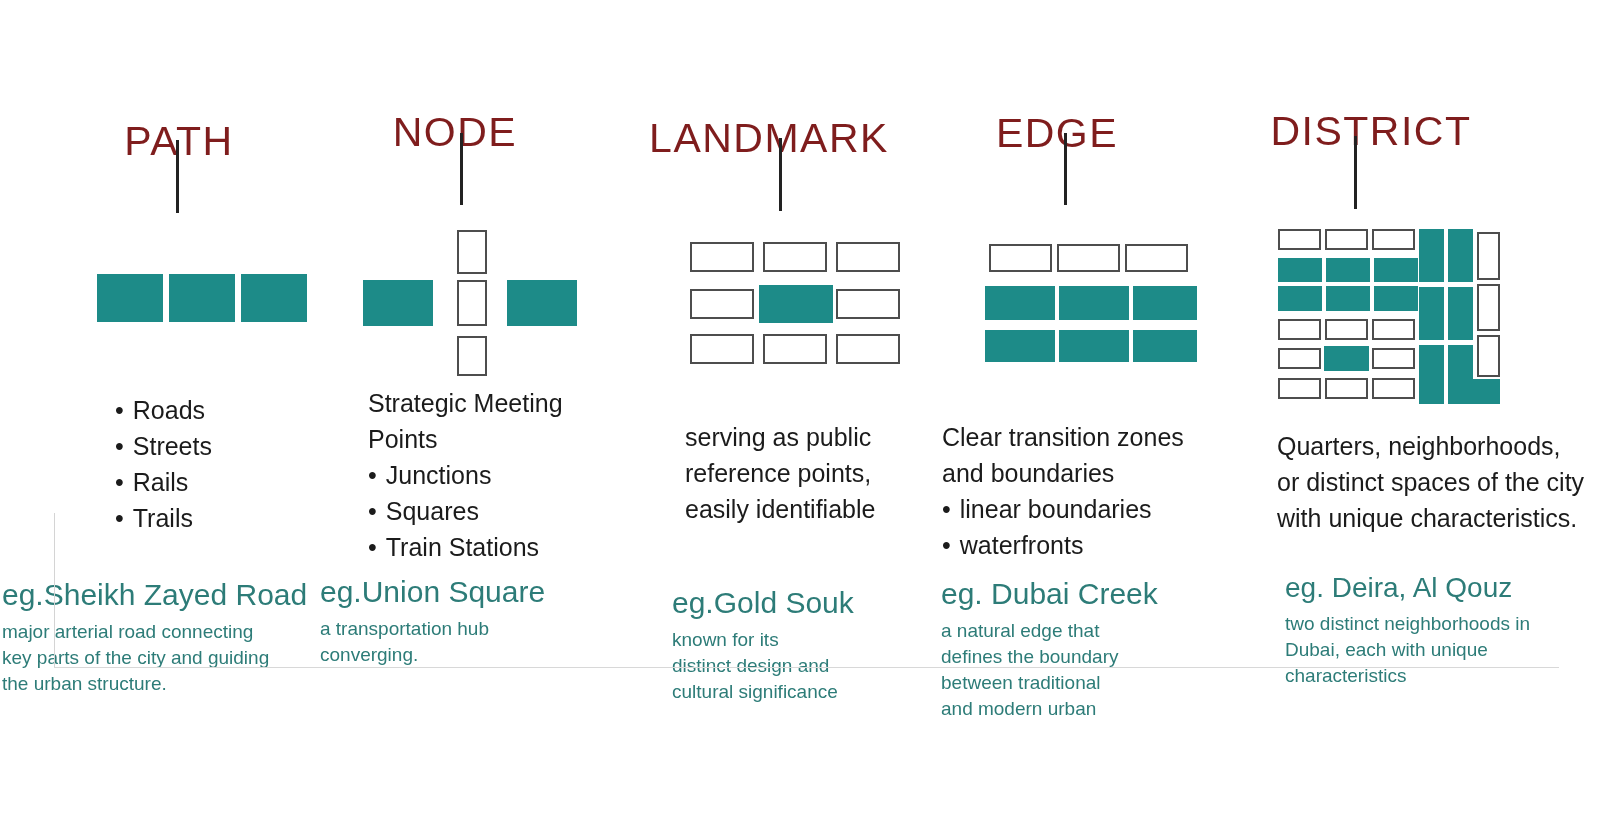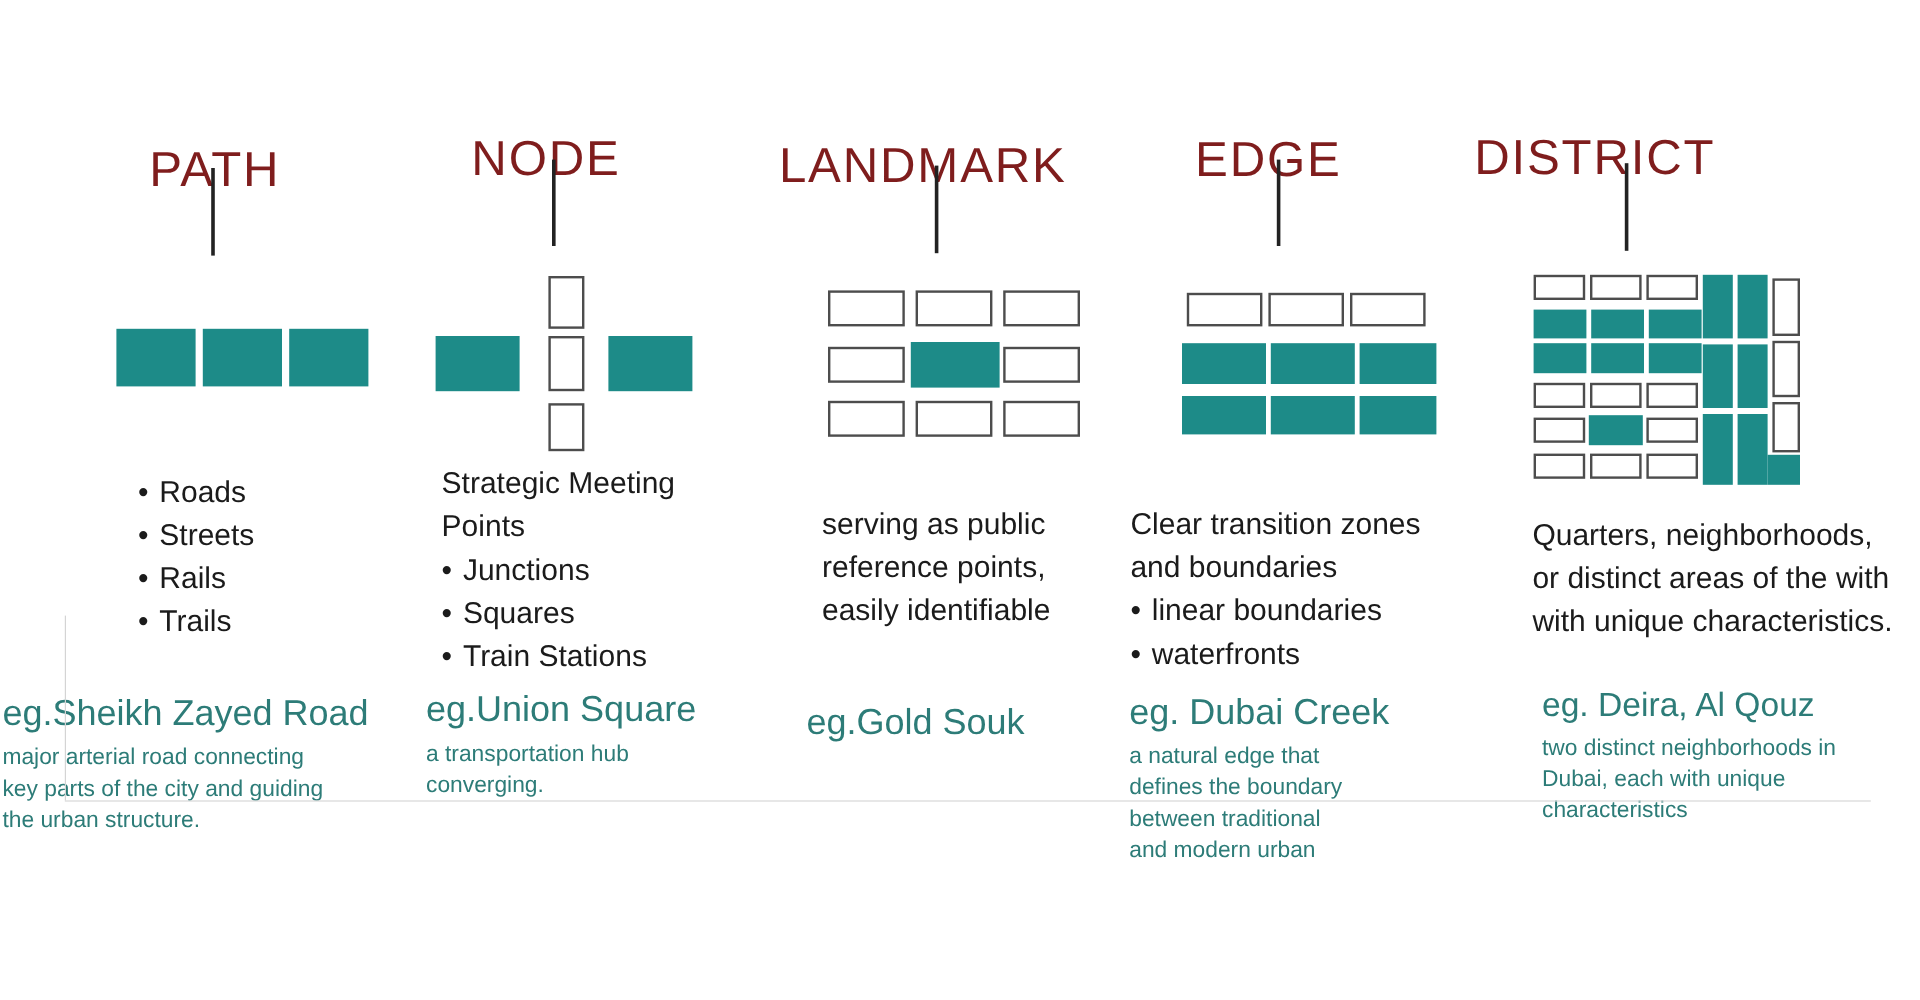--- a/index.html
+++ b/index.html
@@ -9,21 +9,21 @@
   }
   
   .title{
     position:absolute;transform:translateX(-50%);
     font-size:41px;letter-spacing:1.5px;font-weight:400;color:#7f1d1d;white-space:nowrap;
   }
   .c-path .title{left:179px;top:84px}
   .c-node .title{left:455px;top:75px}
   .c-landmark .title{left:769px;top:81px}
   .c-edge .title{left:1057px;top:76px}
-  .c-district .title{left:1329px;top:74px}
+  .c-district .title{left:1371px;top:74px}
   
   .tick{position:absolute;width:3px;background:#222;}
   .c-path .tick{left:176px;top:140px;height:73px}
   .c-node .tick{left:460px;top:133px;height:72px}
   .c-landmark .tick{left:779px;top:138px;height:73px}
   .c-edge .tick{left:1064px;top:133px;height:72px}
   .c-district .tick{left:1354px;top:136px;height:73px}
   
   .diagram{position:absolute;}
   .c-path .diagram{left:97px;top:274px;width:212px;height:48px}
@@ -38,21 +38,21 @@
   .desc{position:absolute;font-size:25px;line-height:36px;color:#1b1b1b;white-space:nowrap;}
   .c-path .desc{left:115px;top:392px}
   .c-node .desc{left:368px;top:385px}
   .c-landmark .desc{left:685px;top:419px}
   .c-edge .desc{left:942px;top:419px}
   .c-district .desc{left:1277px;top:428px}
   .bullet{margin-right:9px;}
   
   .example{position:absolute;color:var(--tealText,#2d7c78);white-space:nowrap;}
   .c-path .example{left:2px;top:578px}
-  .c-node .example{left:355px;top:575px}
+  .c-node .example{left:320px;top:575px}
   .c-landmark .example{left:672px;top:586px}
   .c-edge .example{left:941px;top:577px}
   .c-district .example{left:1285px;top:572px}
   .ex-heading{font-size:30px;margin-bottom:7px;}
   .c-district .ex-heading{font-size:28px;}
   .exline{font-size:19px;line-height:26px;}
   
   .hline{position:absolute;left:54px;top:667px;width:1505px;height:1px;background:#d8d8d8;}
   .vline{position:absolute;left:54px;top:513px;width:1px;height:154px;background:#d4d4d4;}
 </style>
@@ -125,20 +125,25 @@
         <div class="shape white" style="left: 73px; top: 92px; width: 64px; height: 30px;"></div>
         <div class="shape white" style="left: 146px; top: 92px; width: 64px; height: 30px;"></div>
       </div>
     <div class="desc">
         <div class="dline">serving as public</div>
         <div class="dline">reference points,</div>
         <div class="dline">easily identifiable</div>
       </div>
     <div class="example">
       <div class="ex-heading">eg.Gold Souk</div>
+      <div class="ex-body">
+          <div class="exline">known for its</div>
+          <div class="exline">distinct design and</div>
+          <div class="exline">cultural significance</div>
+        </div>
     </div>
   </section>
 
   <section class="col c-edge">
     <h2 class="title">EDGE</h2>
     <div class="tick"></div>
     <div class="diagram">
         <div class="shape white" style="left: 4px; top: 0px; width: 63px; height: 28px;"></div>
         <div class="shape white" style="left: 72px; top: 0px; width: 63px; height: 28px;"></div>
         <div class="shape white" style="left: 140px; top: 0px; width: 63px; height: 28px;"></div>
@@ -194,21 +199,21 @@
         <div class="shape teal" style="left: 170px; top: 0px; width: 25px; height: 53px;"></div>
         <div class="shape teal" style="left: 170px; top: 58px; width: 25px; height: 53px;"></div>
         <div class="shape teal" style="left: 170px; top: 116px; width: 25px; height: 59px;"></div>
         <div class="shape white" style="left: 199px; top: 3px; width: 23px; height: 48px;"></div>
         <div class="shape white" style="left: 199px; top: 55px; width: 23px; height: 47px;"></div>
         <div class="shape white" style="left: 199px; top: 106px; width: 23px; height: 42px;"></div>
         <div class="shape teal" style="left: 195px; top: 150px; width: 27px; height: 25px;"></div>
       </div>
     <div class="desc">
         <div class="dline">Quarters, neighborhoods,</div>
-        <div class="dline">or distinct areas of the with</div>
+        <div class="dline">or distinct spaces of the city</div>
         <div class="dline">with unique characteristics.</div>
       </div>
     <div class="example">
       <div class="ex-heading">eg. Deira, Al Qouz</div>
       <div class="ex-body">
           <div class="exline">two distinct neighborhoods in</div>
           <div class="exline">Dubai, each with unique</div>
           <div class="exline">characteristics</div>
         </div>
     </div>

